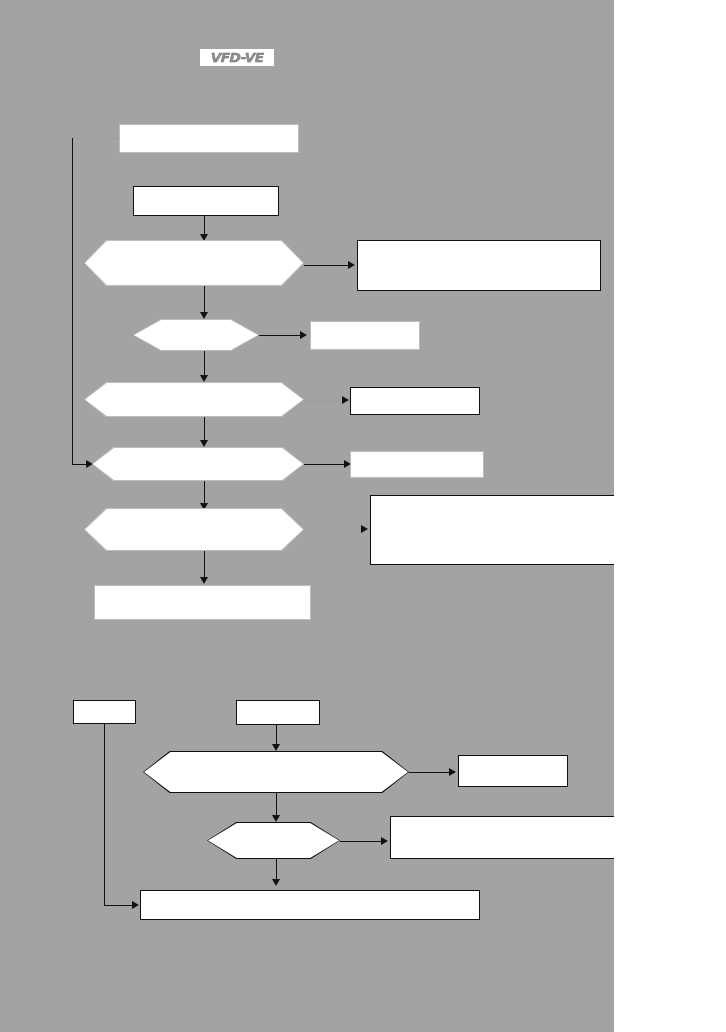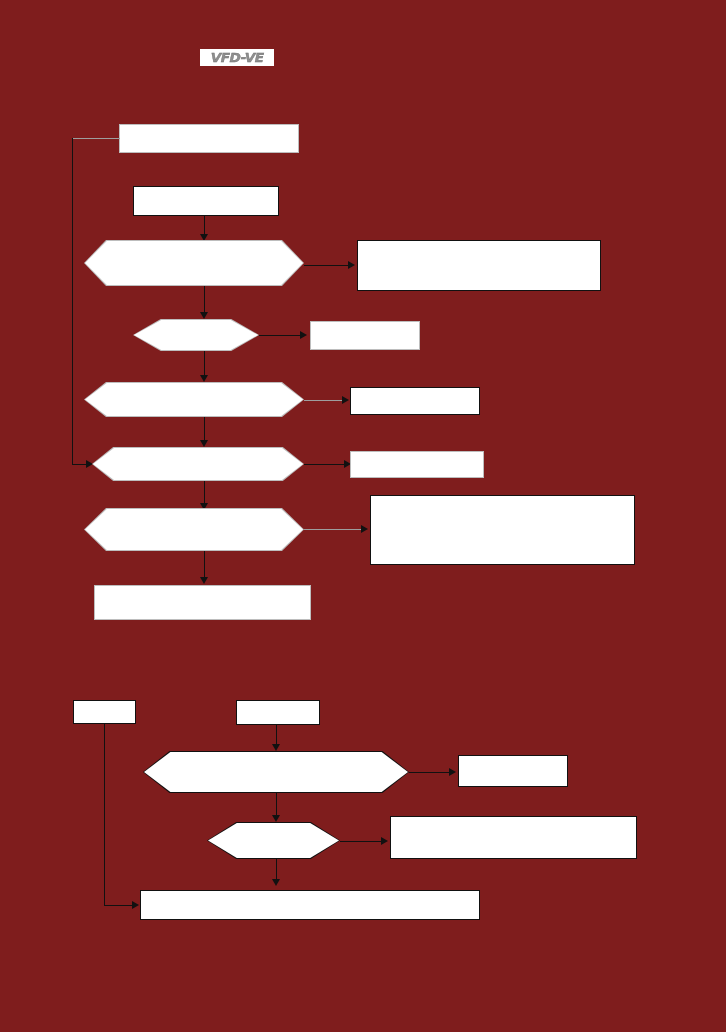--- a/index.html
+++ b/index.html
@@ -6,23 +6,23 @@
   html, body {
     margin: 0;
     padding: 0;
     background: #ffffff;
   }
   body {
     font-family: "Liberation Sans", sans-serif;
   }
   #page {
     position: relative;
-    width: 726px;
+    width: 614px;
     height: 1032px;
-    background: #7f1d1d;
+    background: #a3a3a3;
     overflow: hidden;
   }
 
   
   .logo {
     position: absolute;
     left: 200px;
     top: 49px;
     width: 74px;
     height: 17px;

